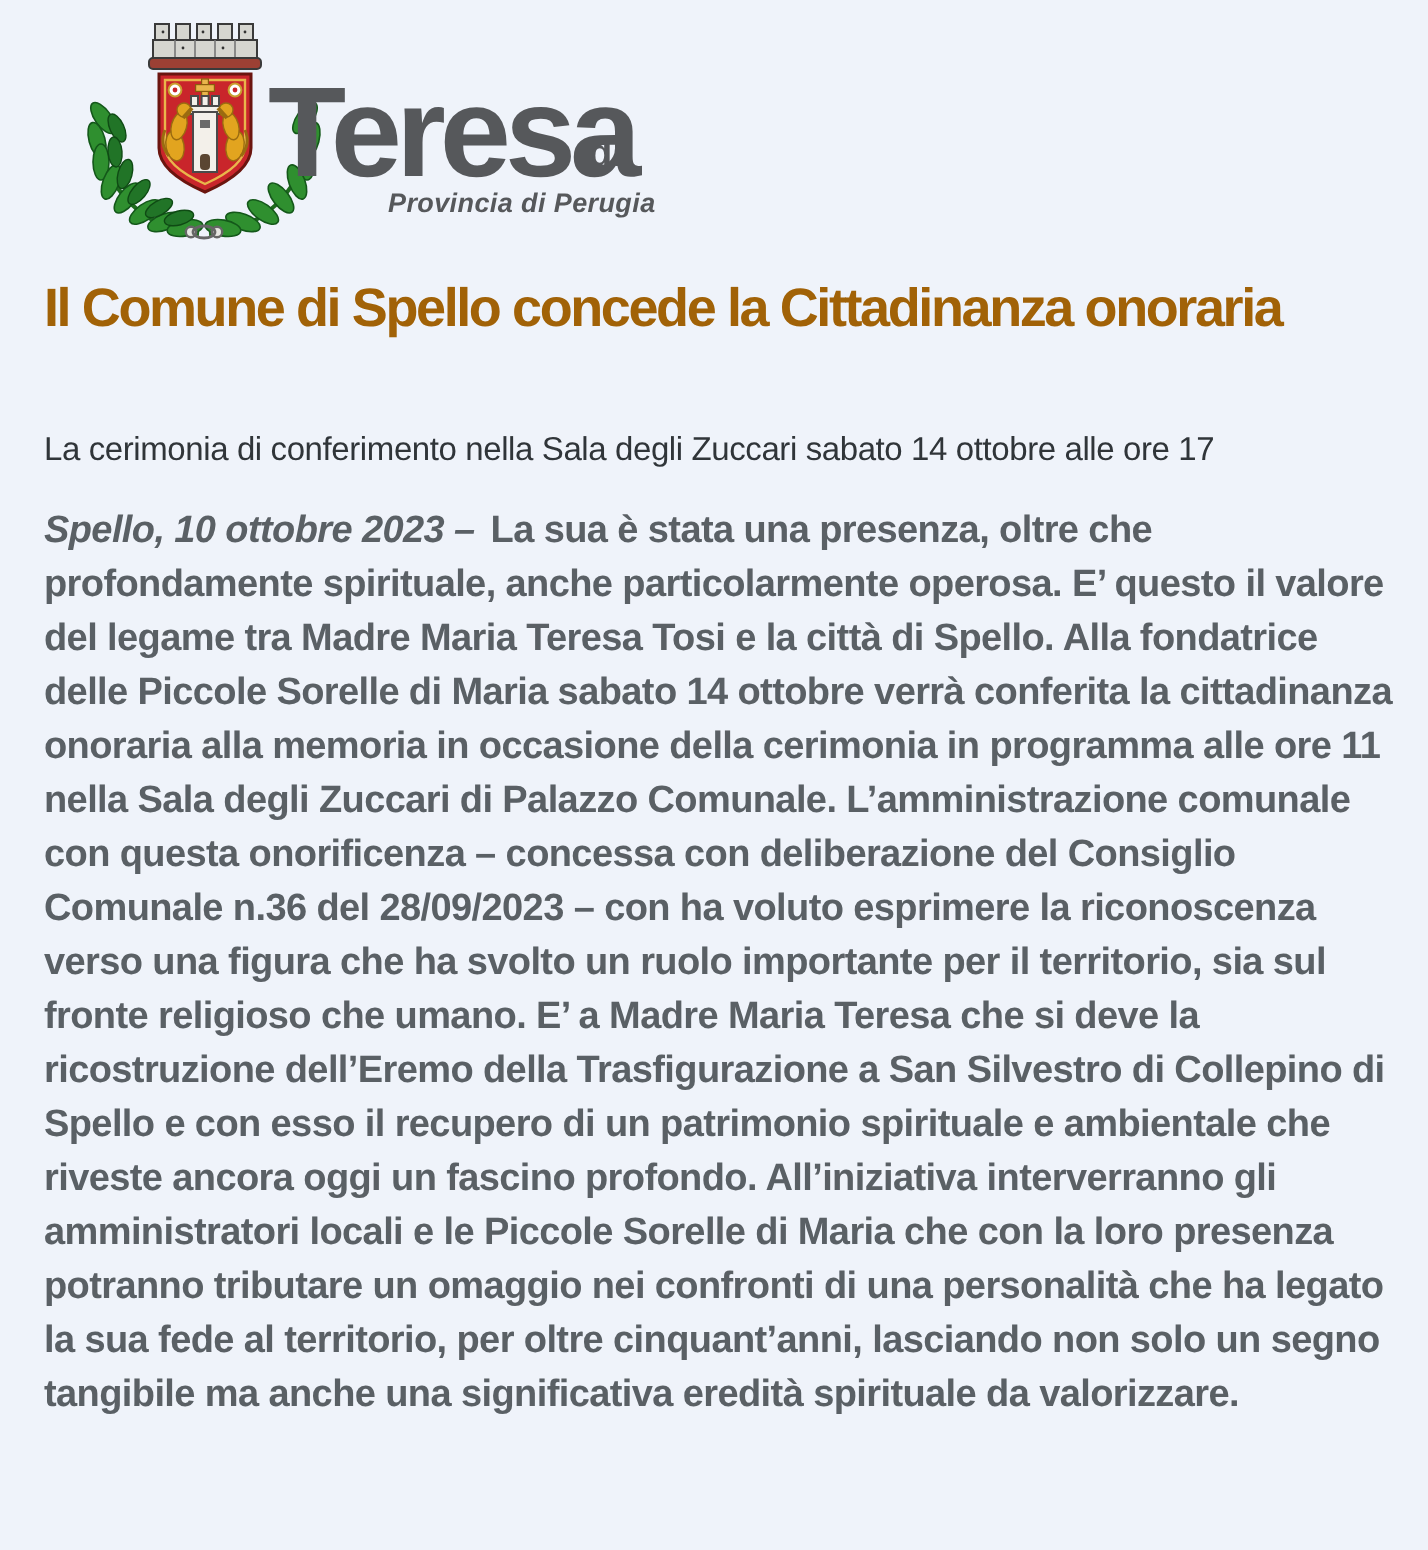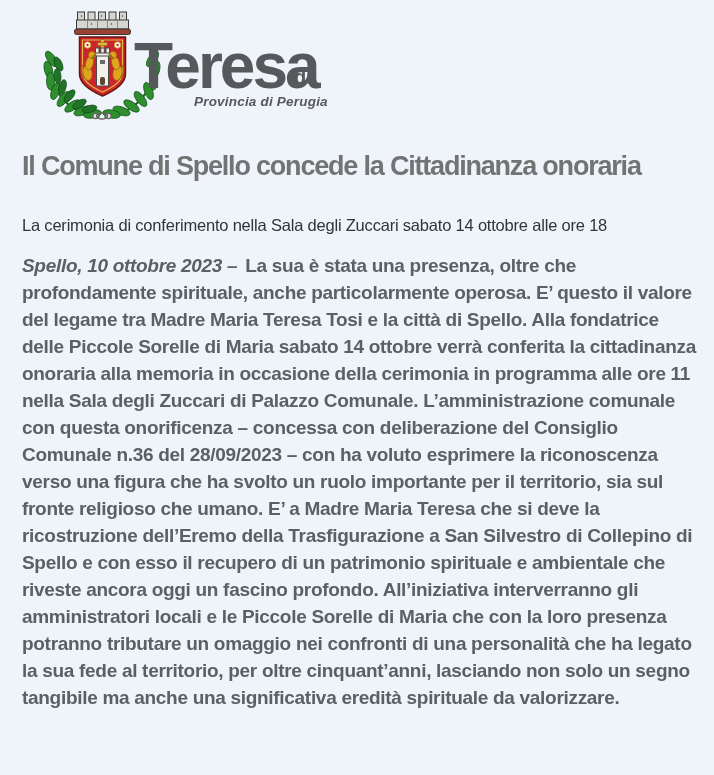--- a/index.html
+++ b/index.html
@@ -13,23 +13,23 @@
   .page{position:absolute;inset:0;}
   
   .crest{position:absolute;left:38px;top:4px;width:128px;height:120px;}
   .logo{position:absolute;left:128px;top:18px;width:250px;height:104px;color:#56585b;}
   .logo-comune{position:absolute;left:45px;top:10px;font-size:23px;font-weight:bold;letter-spacing:-0.5px;}
   .logo-di{position:absolute;left:166px;top:12px;font-size:20px;font-weight:bold;margin-top:36px;}
   .logo-spello{position:absolute;left:6px;top:16px;font-size:64px;line-height:1;font-weight:bold;letter-spacing:-3px;}
   .logo-provincia{position:absolute;left:66px;top:76px;font-size:13.5px;font-weight:bold;font-style:italic;letter-spacing:0.2px;text-align:center;}
   
   .title{
-    position:absolute;left:22px;top:148px;width:680px;margin:0;
+    position:absolute;left:22px;top:136px;width:680px;margin:0;
     font-size:27px;line-height:37px;font-weight:bold;
-    color:#737373;letter-spacing:-1.2px;
+    color:#a16207;letter-spacing:-1.2px;
   }
   .title .tl{display:block;}
   .subtitle{
     position:absolute;left:22px;top:216px;width:680px;margin:0;
     font-size:16.5px;color:#303539;letter-spacing:-0.2px;font-weight:normal;
   }
   .body-text{
     position:absolute;left:22px;top:252px;width:676px;margin:0;
     font-size:19px;line-height:27px;font-weight:bold;
     color:#5a6065;letter-spacing:-0.3px;text-align:left;
@@ -132,19 +132,19 @@
   <div class="logo">
     <span class="logo-di">di</span>
     <span class="logo-spello">Teresa</span>
     <span class="logo-provincia">Provincia di Perugia</span>
   </div>
 
   <h1 class="title">
     <span class="tl">Il Comune di Spello concede la Cittadinanza onoraria</span>
   </h1>
 
-  <p class="subtitle">La cerimonia di conferimento nella Sala degli Zuccari sabato 14 ottobre alle ore 18</p>
+  <p class="subtitle">La cerimonia di conferimento nella Sala degli Zuccari sabato 14 ottobre alle ore 17</p>
 
   <p class="body-text">
     <em class="dateline">Spello, 10 ottobre 2023 –</em><span> La sua è stata una presenza, oltre che profondamente spirituale, anche particolarmente operosa. E’ questo il valore del legame tra Madre Maria Teresa Tosi e la città di Spello. Alla fondatrice delle Piccole Sorelle di Maria  sabato 14 ottobre verrà conferita la cittadinanza onoraria alla memoria in occasione della cerimonia in programma alle ore 11 nella Sala degli Zuccari di Palazzo Comunale. L’amministrazione comunale con questa onorificenza – concessa con deliberazione del Consiglio Comunale n.36 del 28/09/2023 – con ha voluto esprimere la riconoscenza verso una figura che ha svolto un ruolo importante per il territorio, sia sul fronte religioso che umano. E’ a Madre Maria Teresa che si deve la ricostruzione dell’Eremo della Trasfigurazione a San Silvestro di Collepino di Spello e con esso il recupero di un patrimonio spirituale e ambientale che riveste ancora oggi un fascino profondo. All’iniziativa interverranno gli amministratori locali e le Piccole Sorelle di Maria che con la loro presenza potranno tributare un omaggio nei confronti di una personalità che ha legato la sua fede al territorio, per oltre cinquant’anni, lasciando non solo un segno tangibile ma anche una significativa eredità spirituale da valorizzare.</span>
   </p>
 
 </div>
 
 </body></html>

